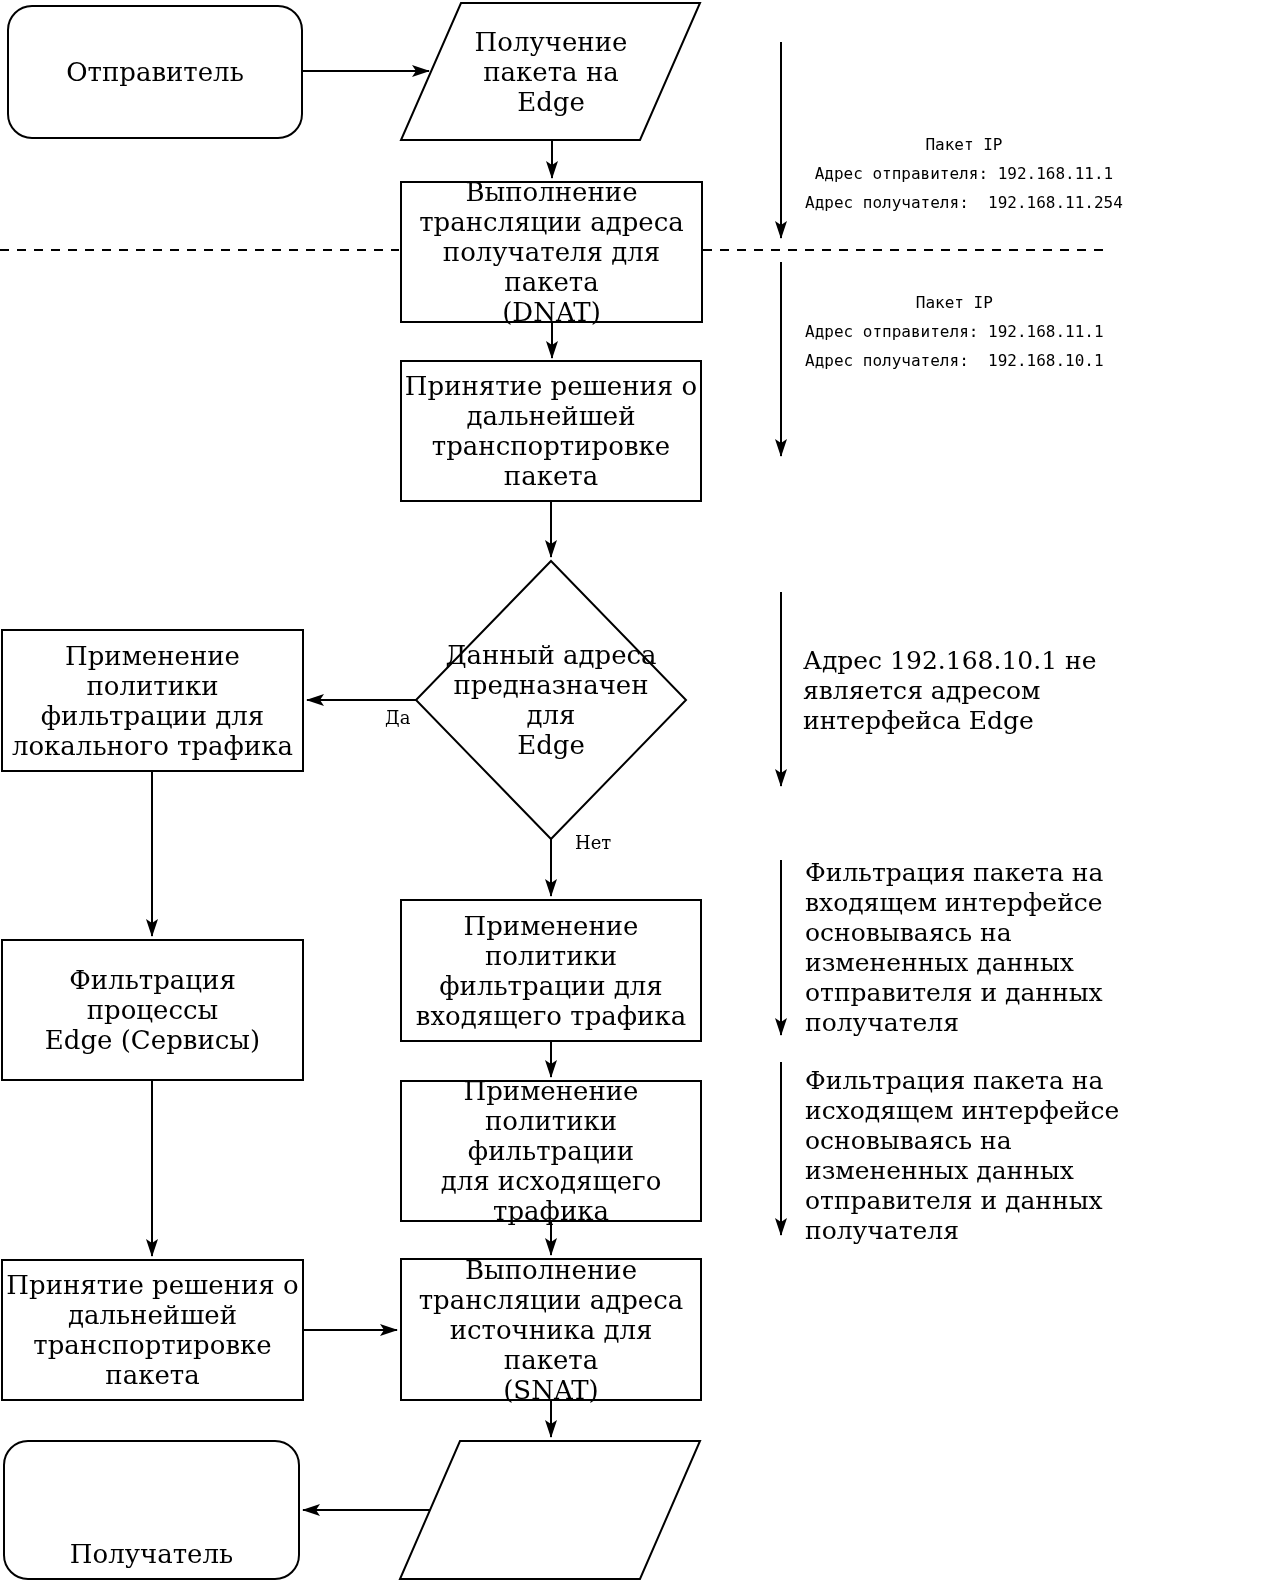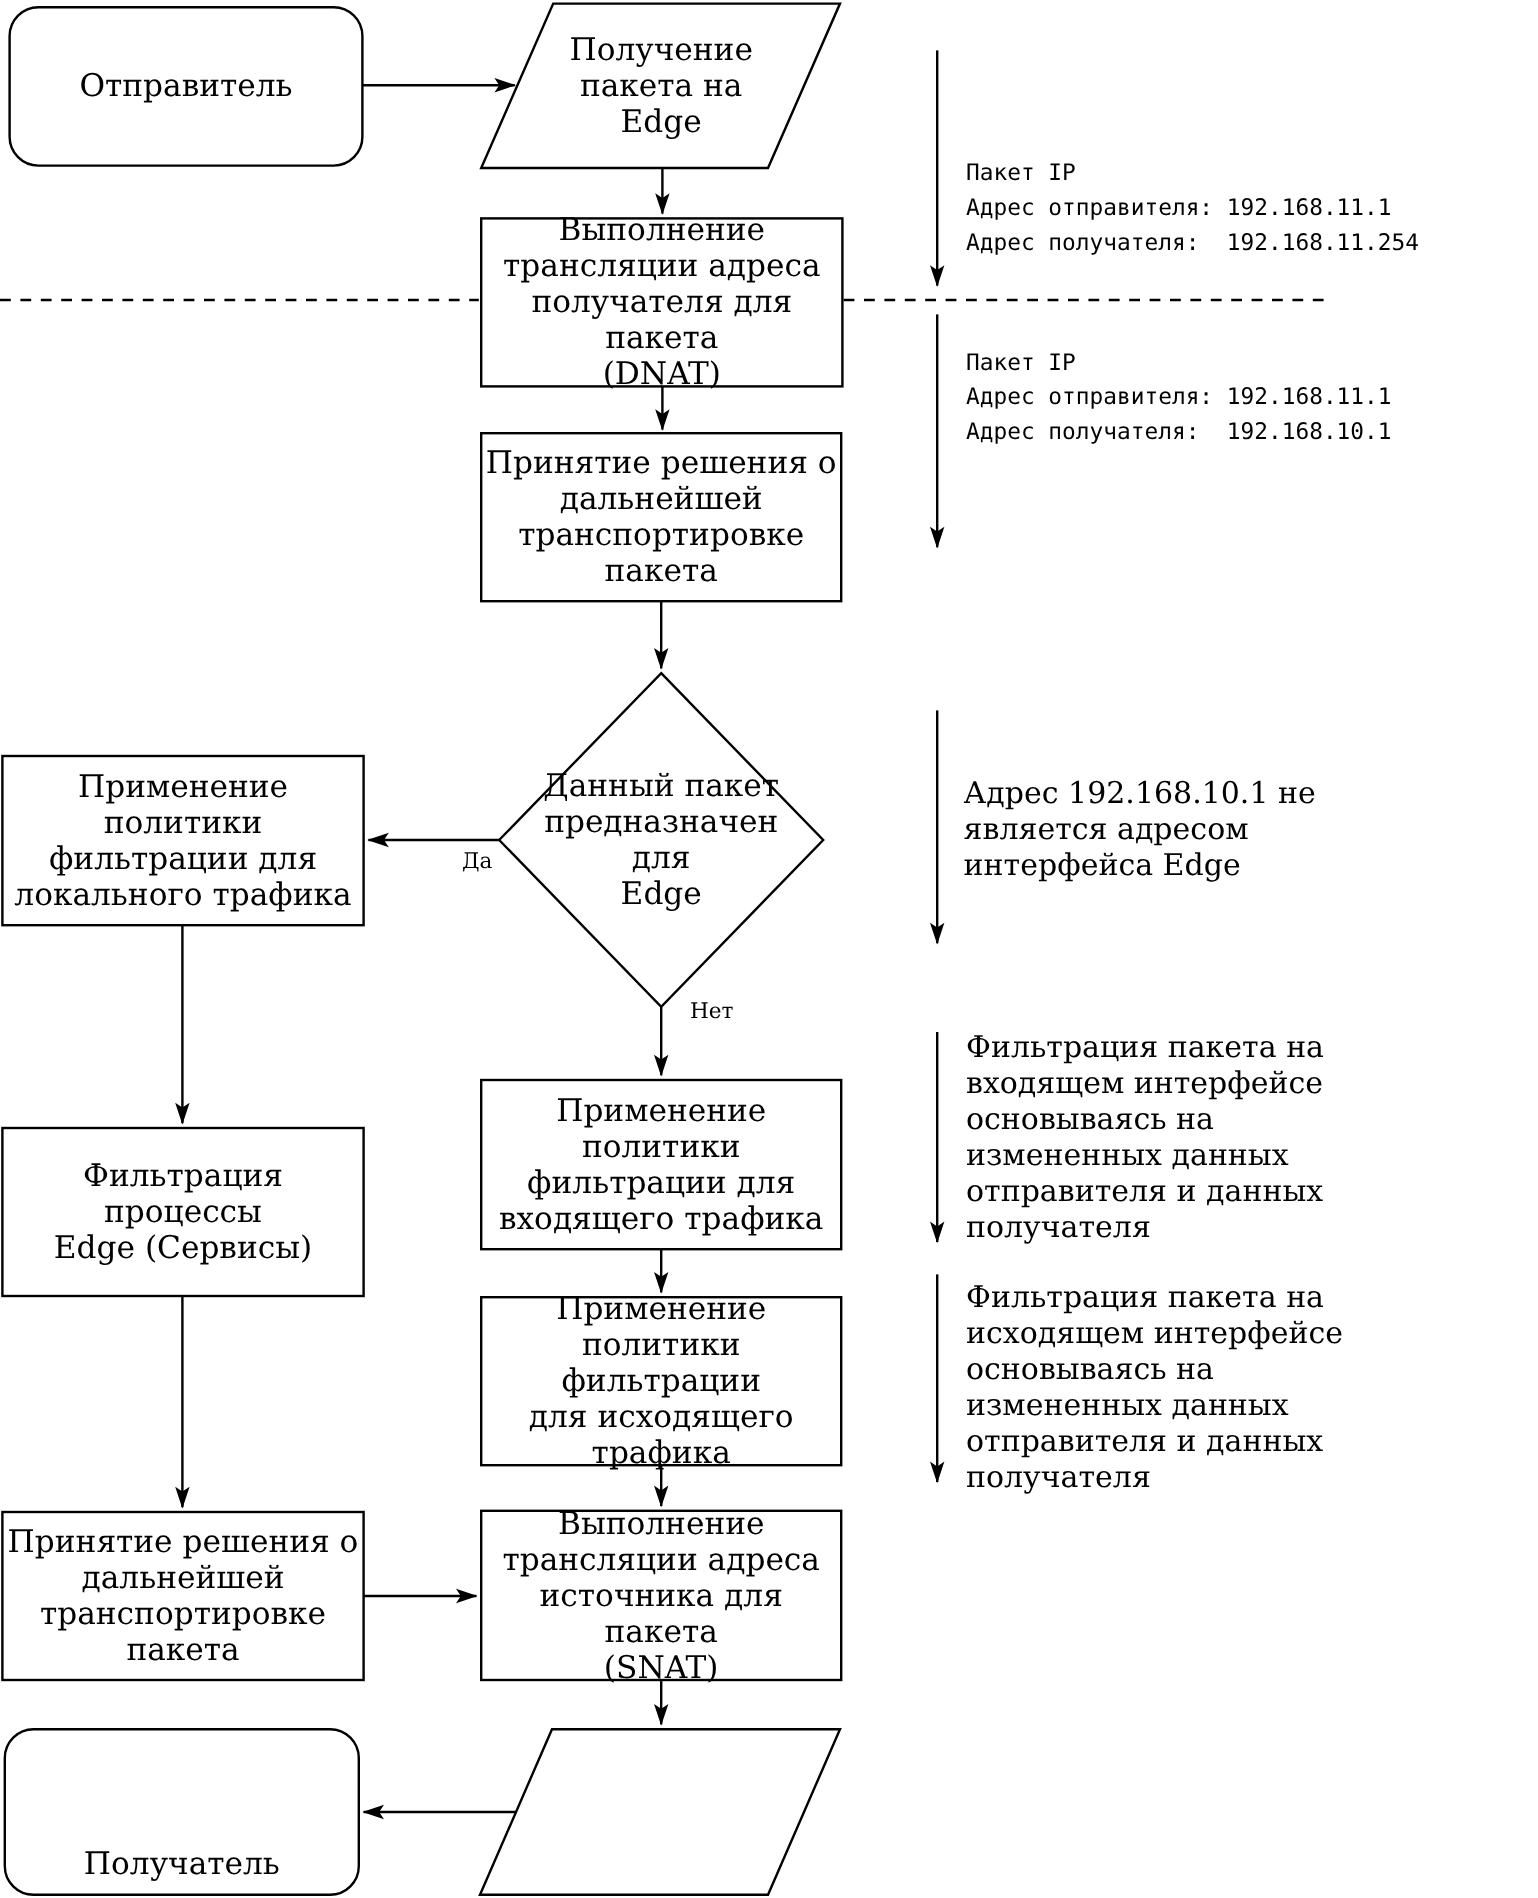--- a/index.html
+++ b/index.html
@@ -42,22 +42,23 @@
     pointer-events: none;
   }
   .ann {
     position: absolute;
     color: #000000;
     white-space: pre;
     pointer-events: none;
   }
   .ann.mono {
     font-family: "DejaVu Sans Mono", "Liberation Mono", monospace;
-    font-size: 19px;
+    font-size: 16px;
     line-height: 29px;
+    text-align: center;
   }
   .ann.serif {
     font-family: "DejaVu Serif", "Liberation Serif", serif;
     font-size: 25px;
     line-height: 30px;
   }
 </style>
 </head>
 <body>
 
@@ -113,21 +114,21 @@
 пакета на
 Edge</div>
   <div class="label" style="left:401px; top:182px; width:301px; height:140px;">Выполнение
 трансляции адреса
 получателя для пакета
 (DNAT)</div>
   <div class="label" style="left:401px; top:361px; width:300px; height:140px;">Принятие решения о
 дальнейшей
 транспортировке
 пакета</div>
-  <div class="label" style="left:431px; top:630px; width:240px; height:140px;">Данный пакет
+  <div class="label" style="left:431px; top:630px; width:240px; height:140px;">Данный адреса
 предназначен для
 Edge</div>
   <div class="label" style="left:2px; top:630px; width:301px; height:141px;">Применение политики
 фильтрации для
 локального трафика</div>
   <div class="label" style="left:2px; top:940px; width:301px; height:140px;">Фильтрация процессы
 Edge (Сервисы)</div>
   <div class="label" style="left:401px; top:900px; width:300px; height:141px;">Применение политики
 фильтрации для
 входящего трафика</div>

